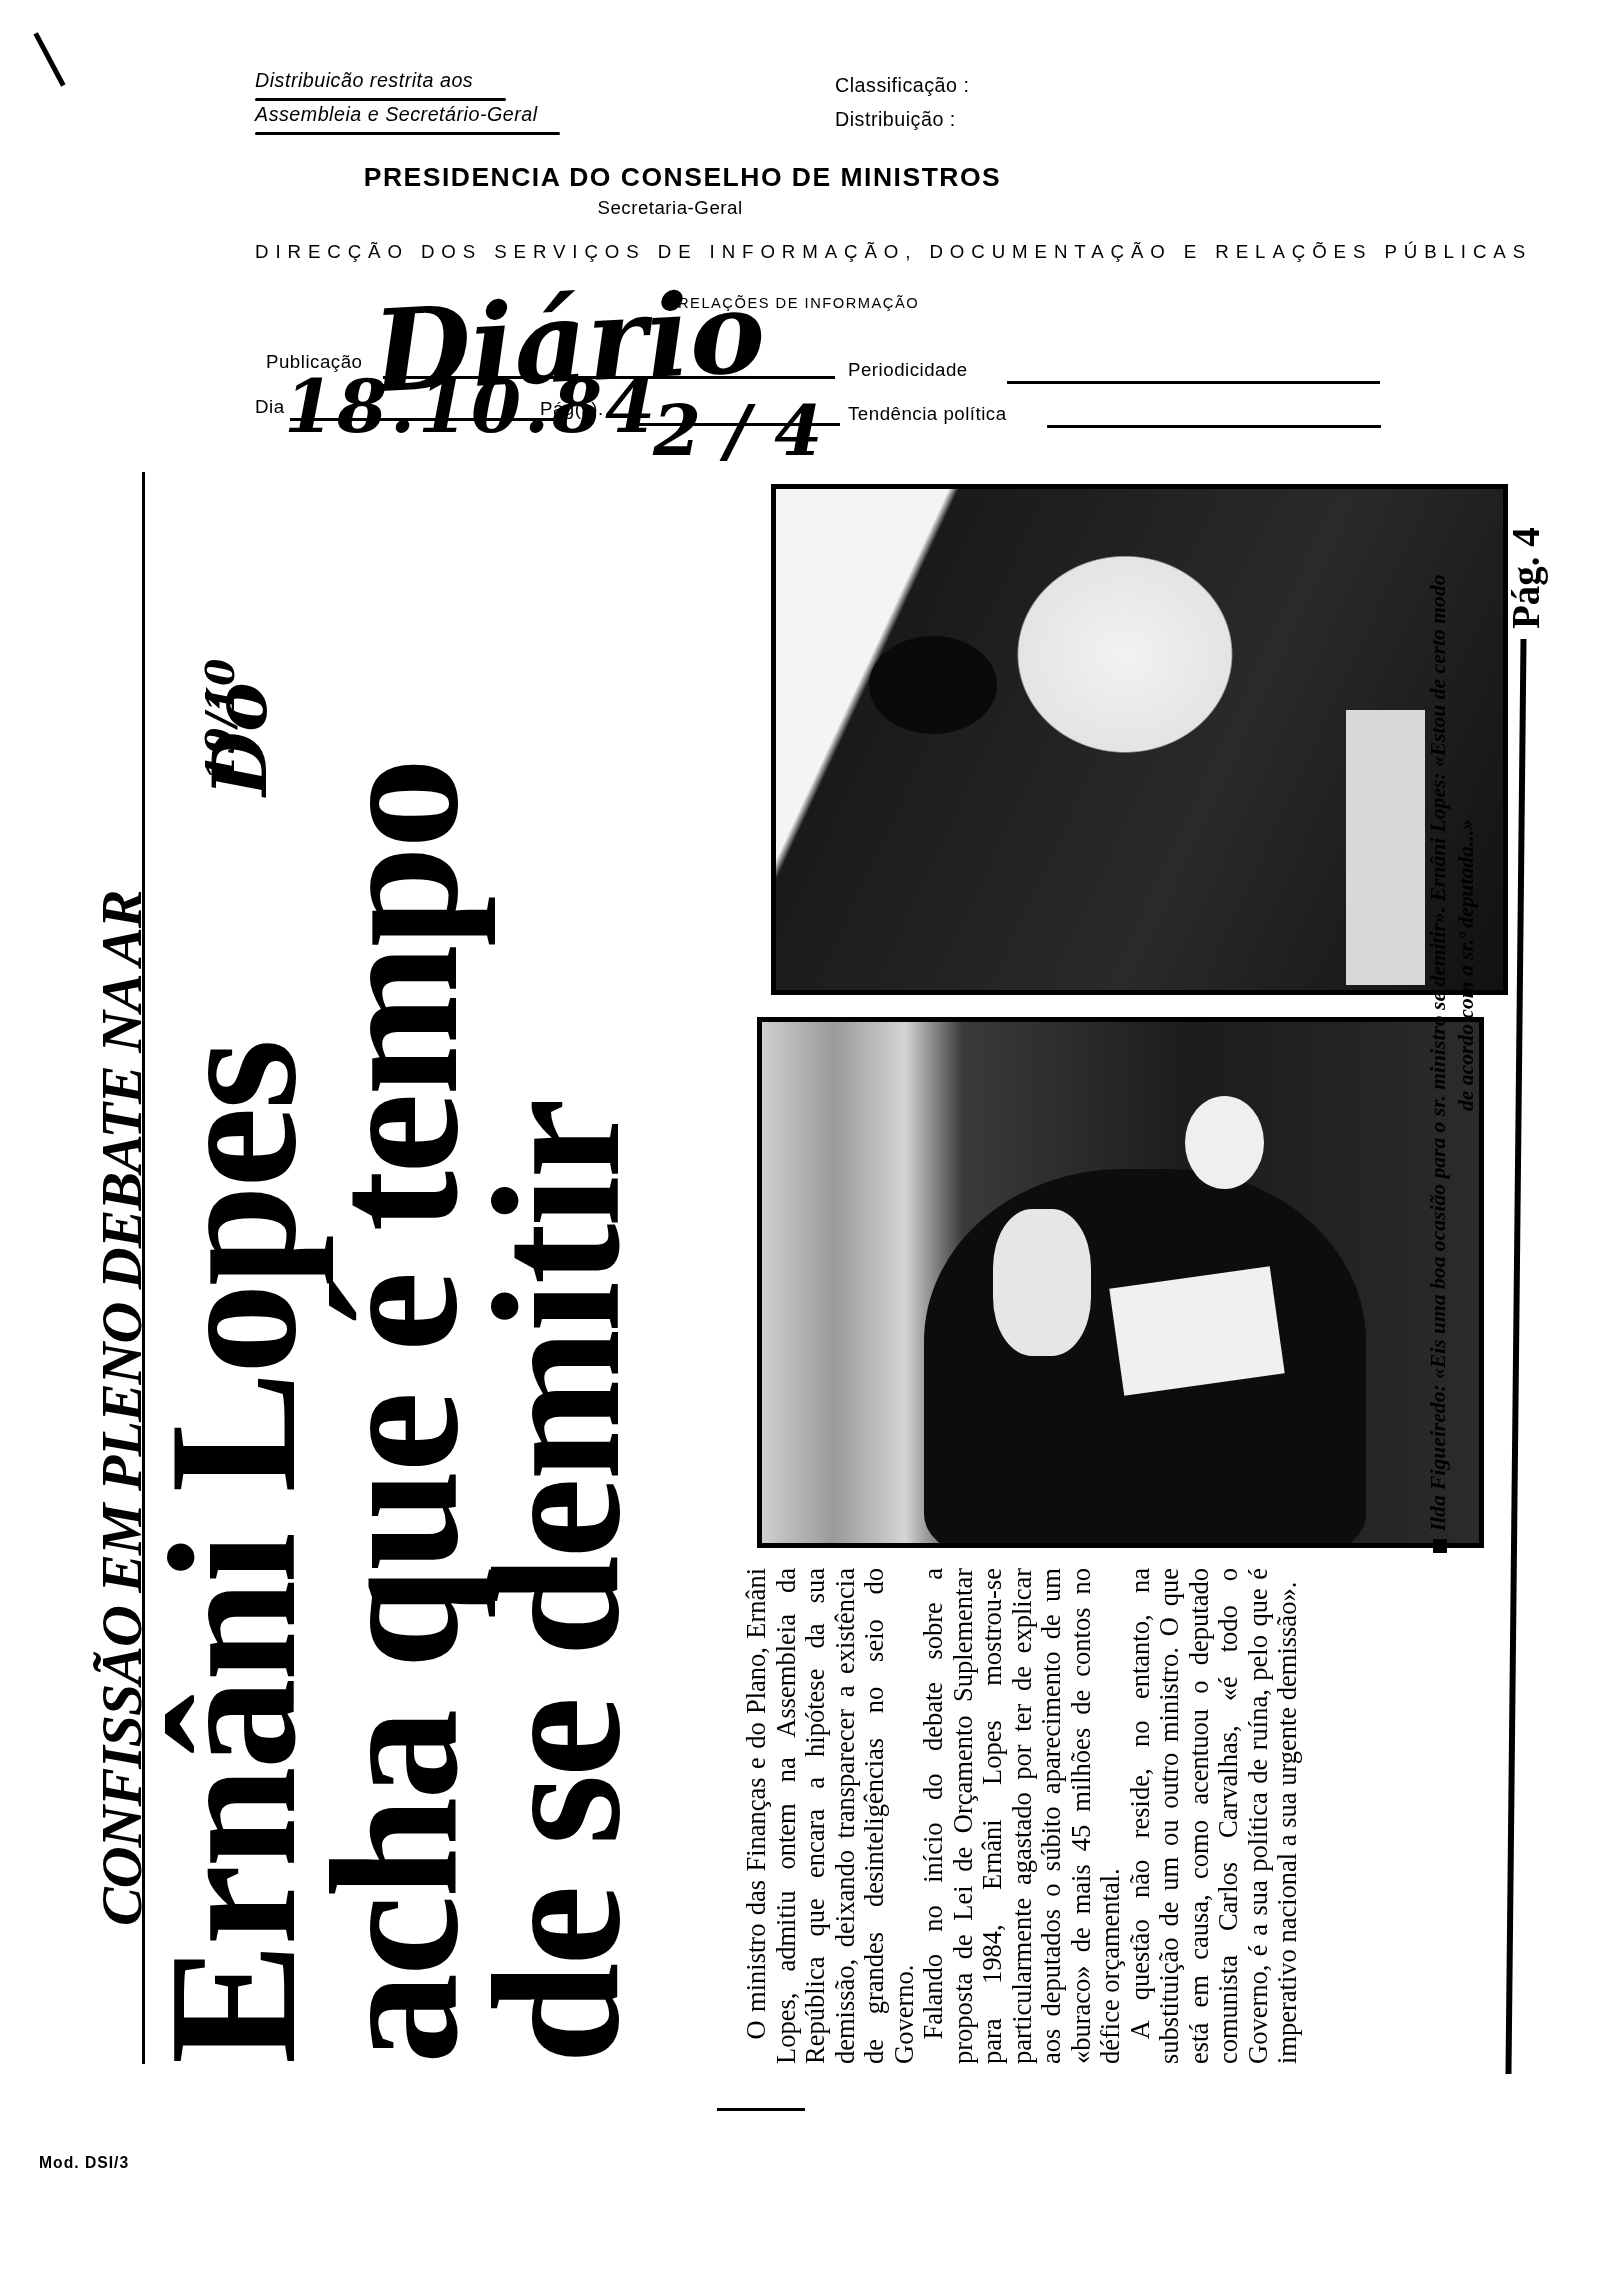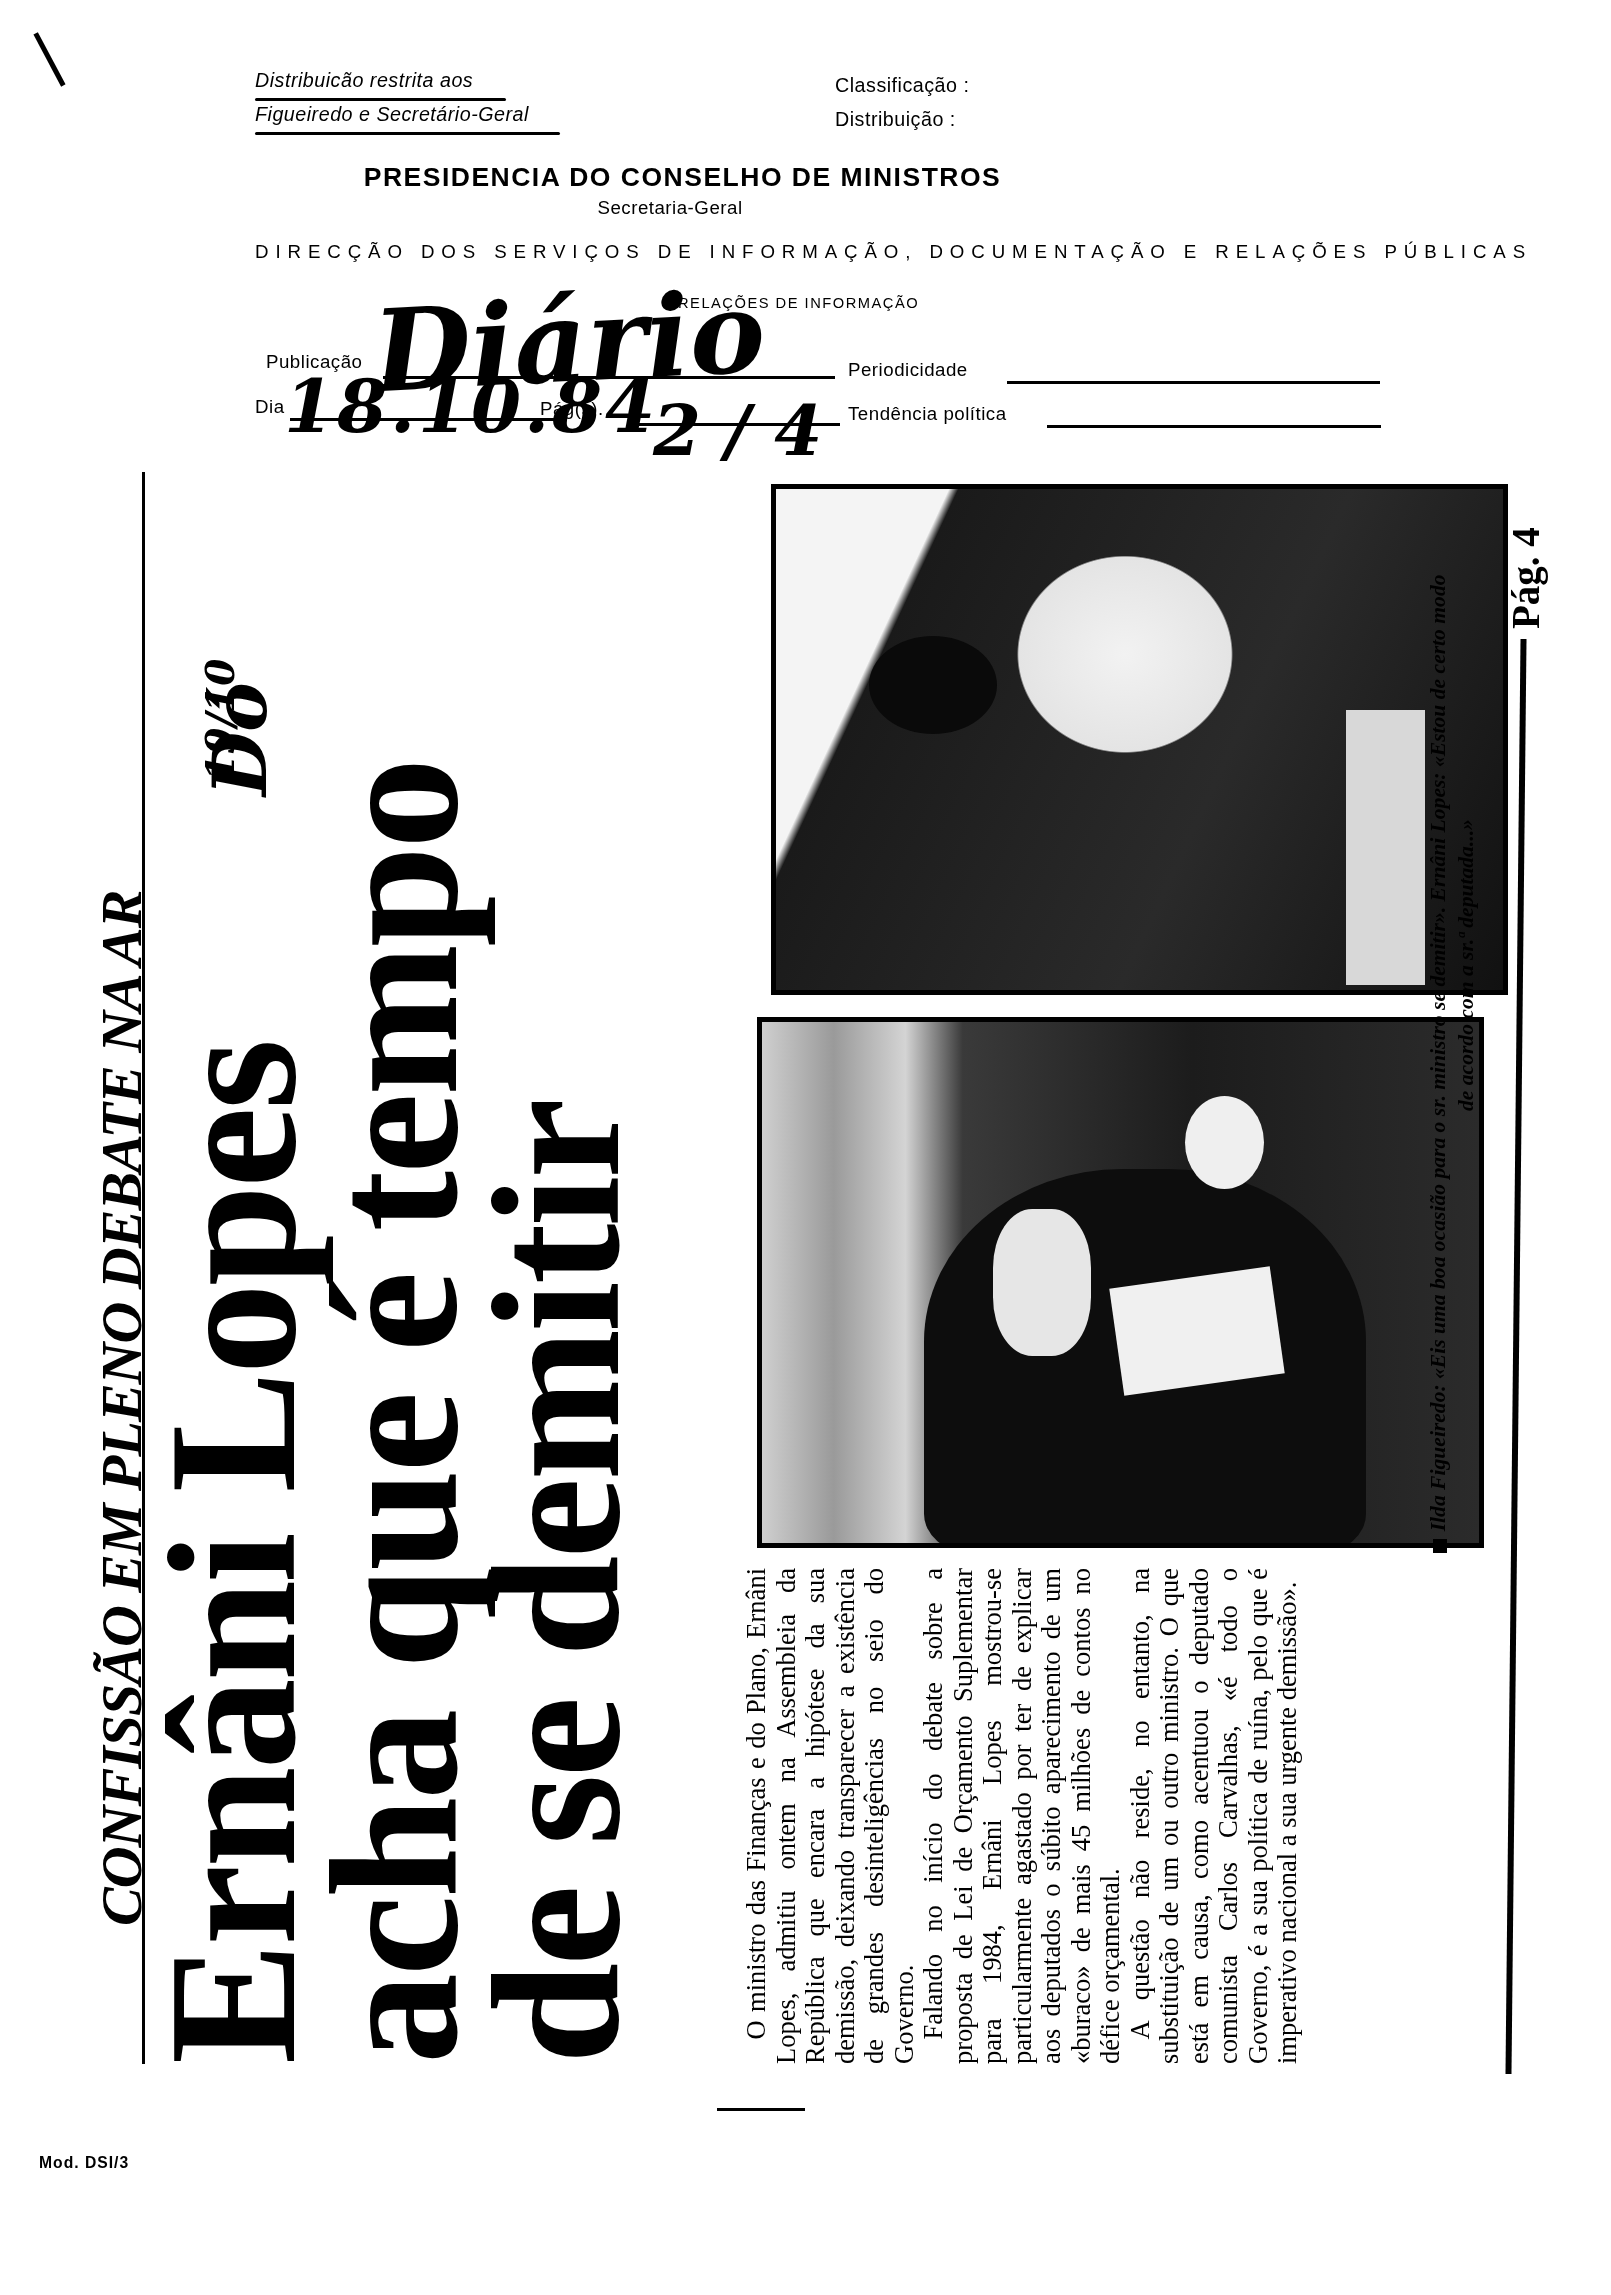--- a/index.html
+++ b/index.html
@@ -47,21 +47,21 @@
   </style>
 </head>
 <body>
 
 <div>
   <div class="restrict" style="top:69px;">
     <span>Distribuicão restrita aos</span>
     <div class="line" style="top:28.5px; width:251px;"></div>
   </div>
   <div class="restrict" style="top:103px;">
-    <span>Figueiredo e Secretário-Geral</span>
+    <span>Assembleia e Secretário-Geral</span>
     <div class="line" style="top:28.5px; width:305px;"></div>
   </div>
 </div>
 
 <div class="meta-label" style="top:74px;">Classificação :</div>
 <div class="meta-label" style="top:108px;">Distribuição :</div>
 
 <div class="org-title">PRESIDENCIA DO CONSELHO DE MINISTROS</div>
 <div class="org-sub">Secretaria-Geral</div>
 <div class="org-dept">DIRECÇÃO DOS SERVIÇOS DE INFORMAÇÃO, DOCUMENTAÇÃO E RELAÇÕES PÚBLICAS</div>

